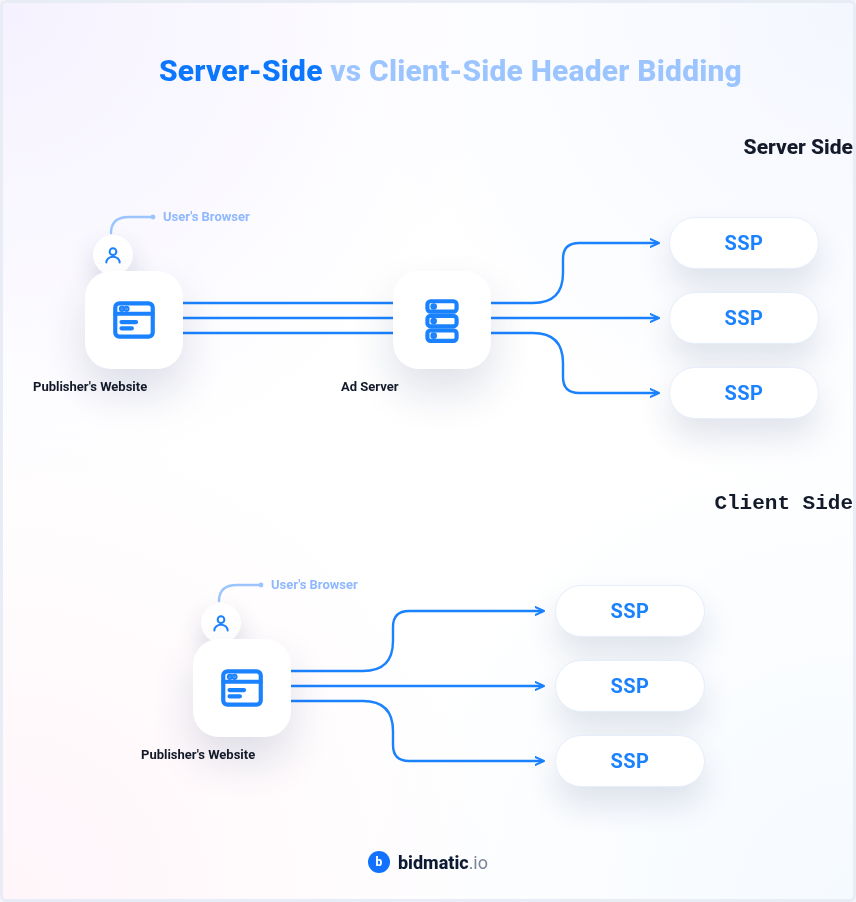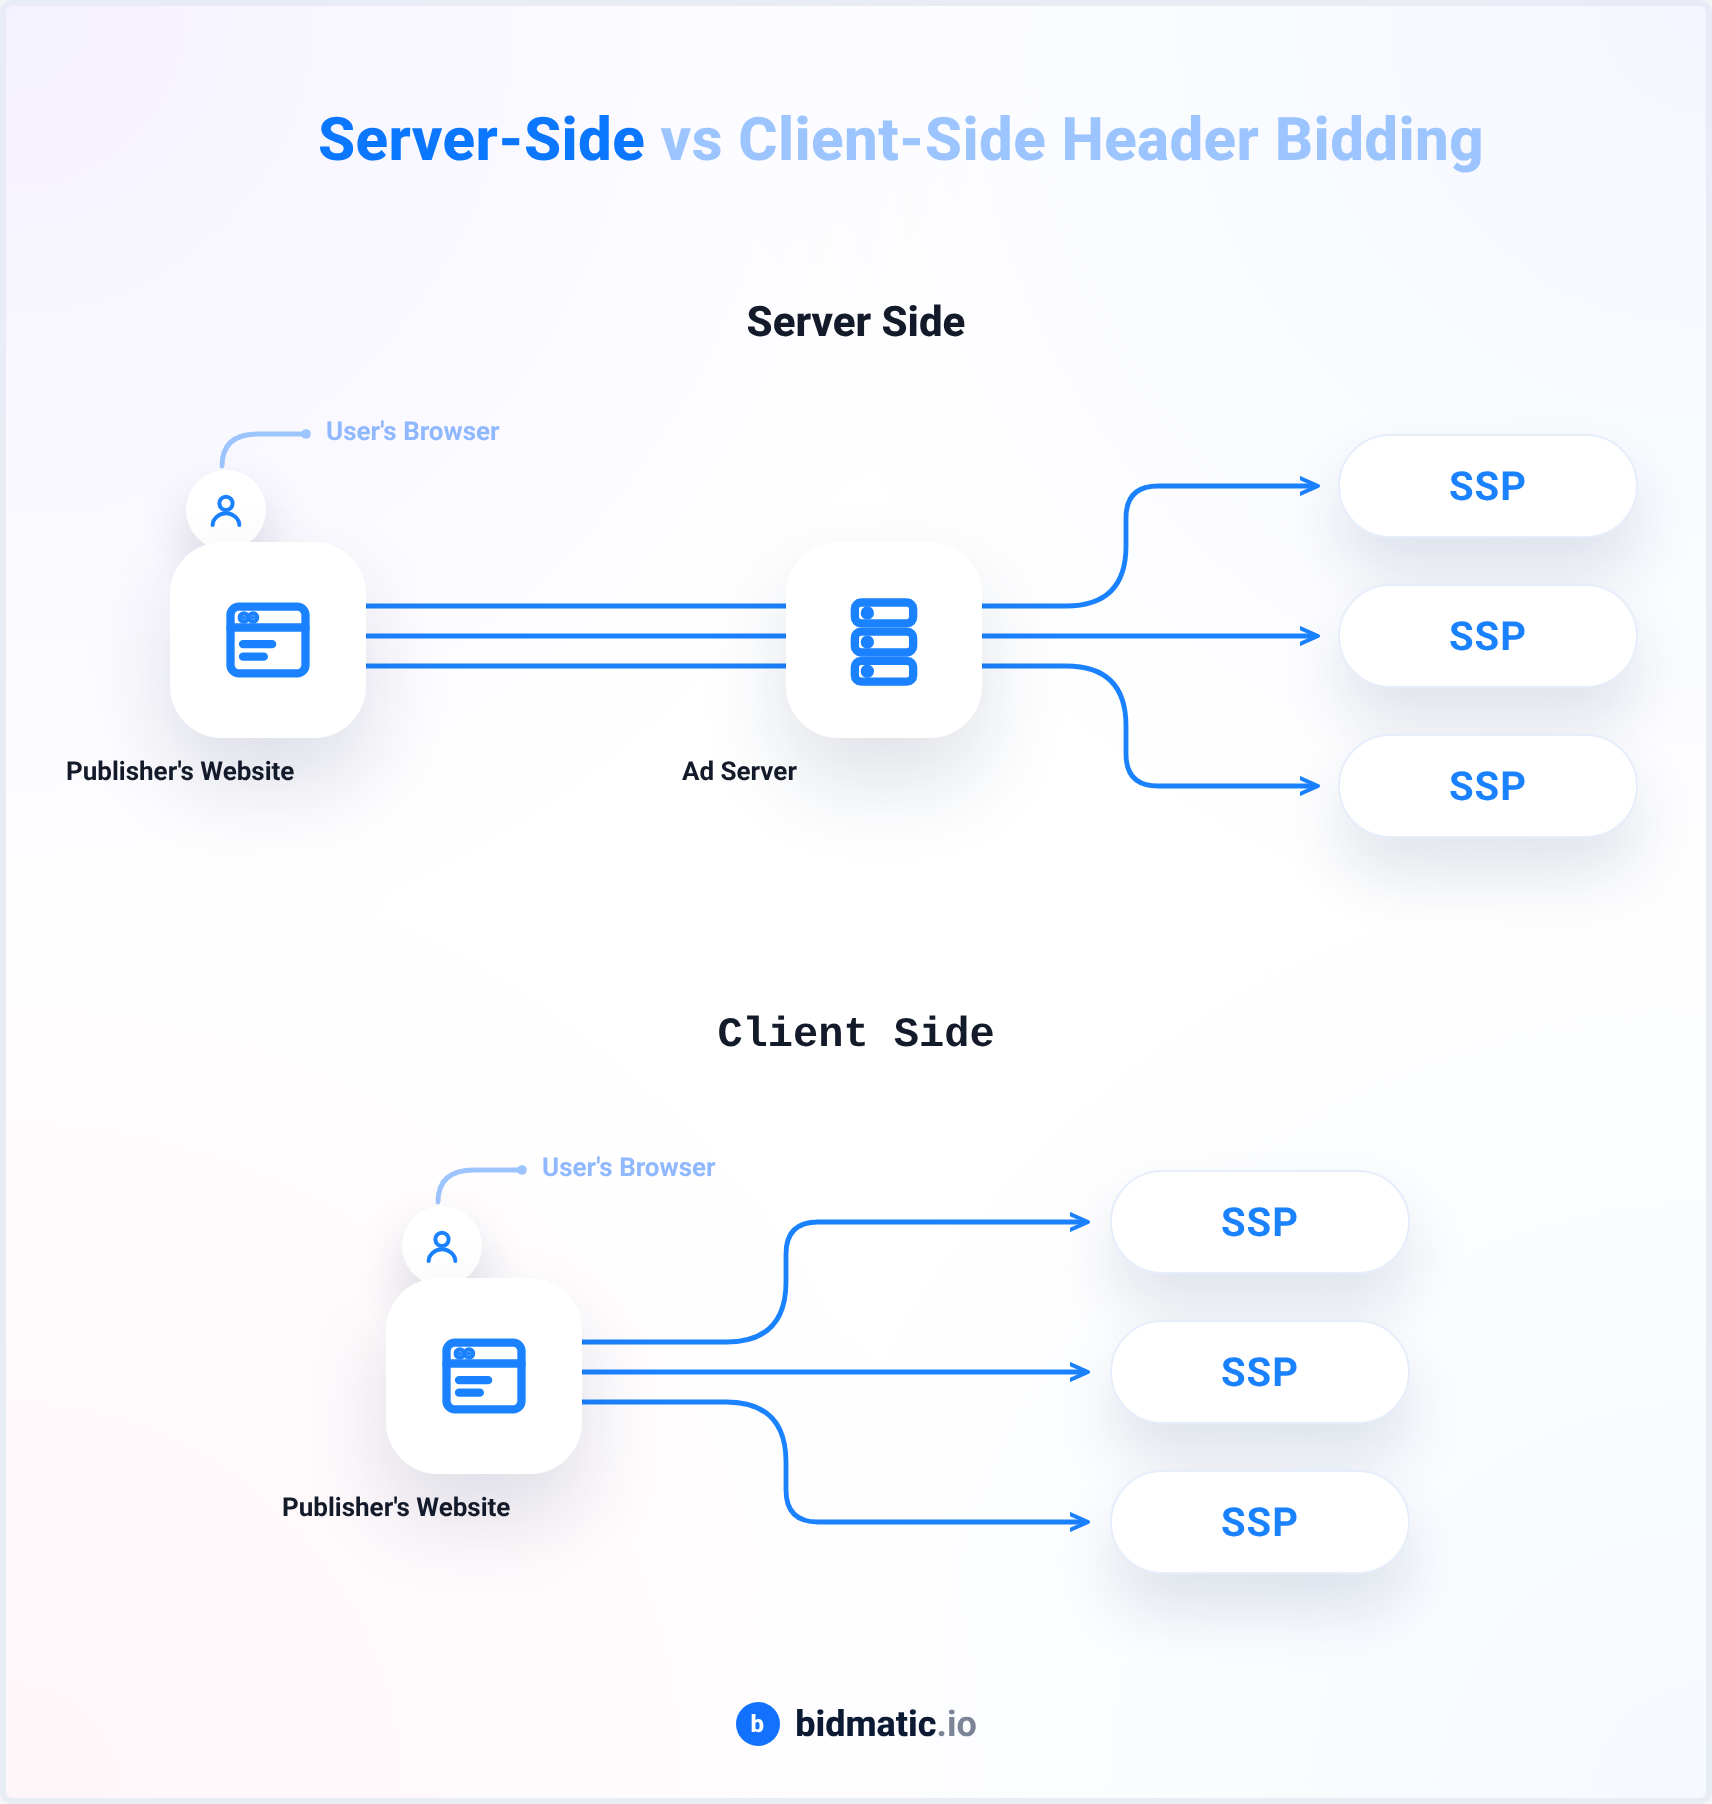--- a/index.html
+++ b/index.html
@@ -30,22 +30,21 @@
     text-align: center;
     font-size: 30px;
     font-weight: 800;
     letter-spacing: 0.2px;
   }
   .title .accent { color: #0b77ff; margin-left: 45px; }
   .title .soft { color: #9cc5ff; margin-top: 19px; }
   .section-title {
     position: absolute;
     left: 0; right: 0;
-    text-align: center;
-    margin-top: 15px;
+    text-align: right;
   }
   .section-title .h {
     font-size: 21px;
     font-weight: 800;
     color: #131a2a;
   }
   .section-title .sub {
     margin-top: 4px;
     font-size: 14px;
     color: #6b7380;
@@ -111,21 +110,21 @@
     font-size: 18px;
     color: #0c1a33;
   }
   .brand .logo {
     width: 22px; height: 22px; border-radius: 50%;
     background: #1272ff;
     display: inline-flex; align-items: center; justify-content: center;
     color: #fff; font-size: 12px; font-weight: 800;
   }
   .brand .name { font-weight: 800; }
-  .brand .tld { color: #7b8496; font-weight: 700; }
+  .brand .tld { color: #7b8496; font-weight: 400; }
   svg.flow {
     position: absolute;
     left: 0; top: 0;
     pointer-events: none;
   }
 </style>
 </head>
 <body>
 <div class="frame">
 

